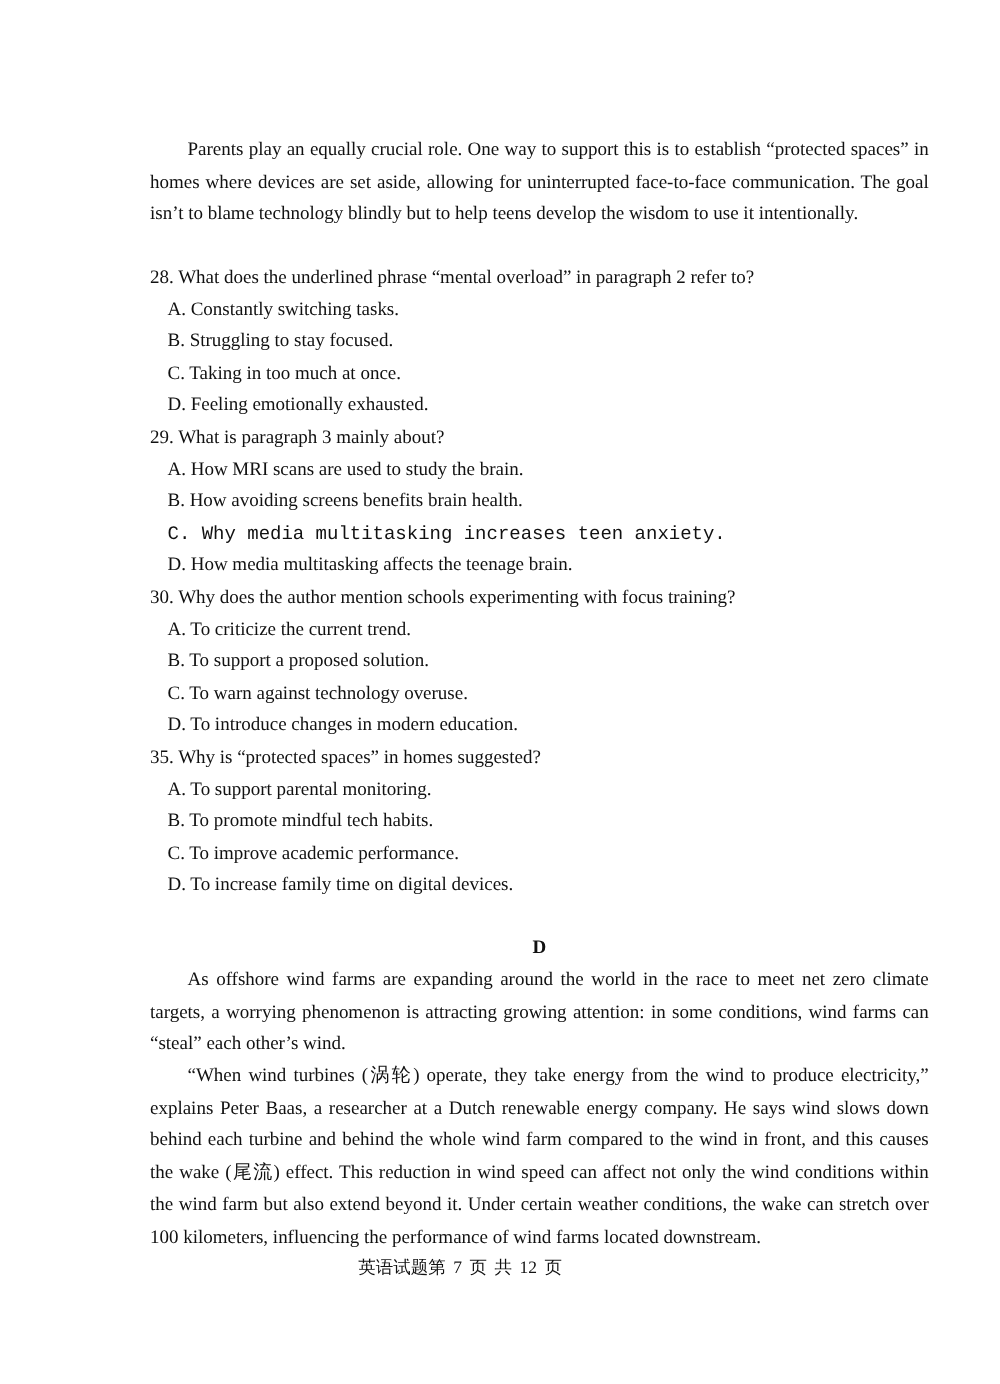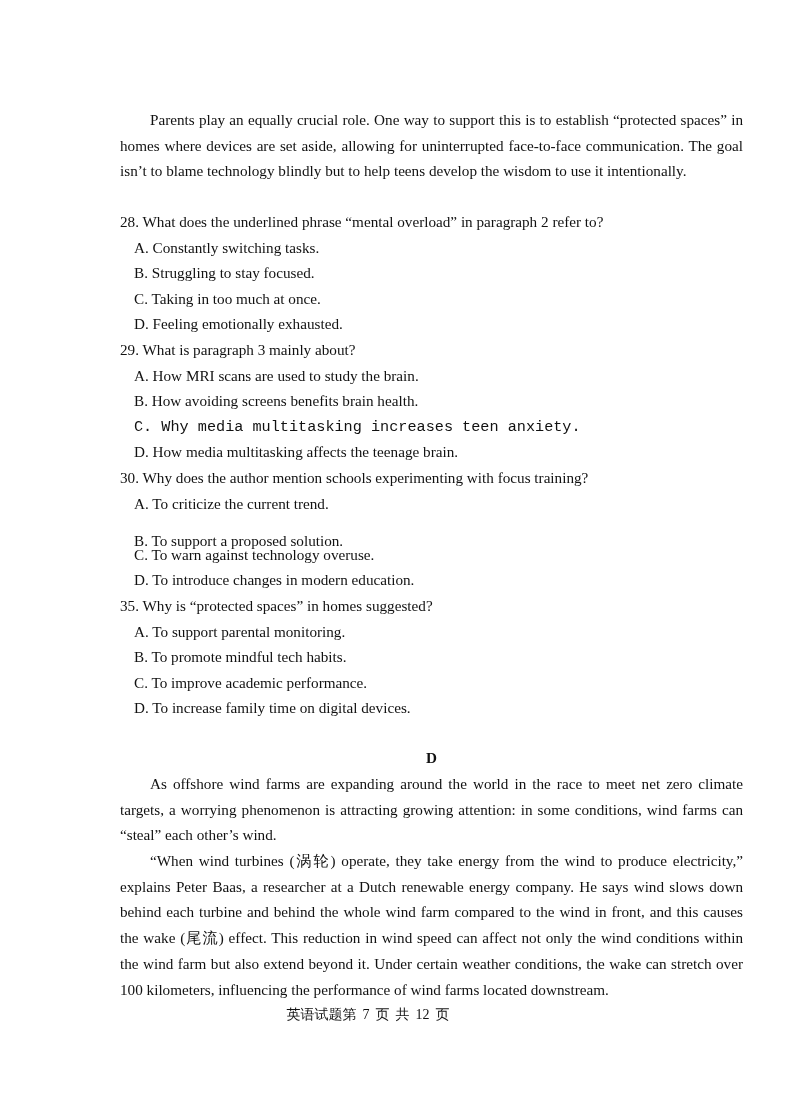--- a/index.html
+++ b/index.html
@@ -41,21 +41,21 @@
   <div class="opt" style="top:314px;">D. Feeling emotionally exhausted.</div>
 
   <div class="q" style="top:340px;">29. What is paragraph 3 mainly about?</div>
   <div class="opt" style="top:366px;">A. How MRI scans are used to study the brain.</div>
   <div class="opt" style="top:391px;">B. How avoiding screens benefits brain health.</div>
   <div class="opt" style="top:417px;font-family:Liberation Mono, monospace;">C. Why media multitasking increases teen anxiety.</div>
   <div class="opt" style="top:442px;">D. How media multitasking affects the teenage brain.</div>
 
   <div class="q" style="top:468px;">30. Why does the author mention schools experimenting with focus training?</div>
   <div class="opt" style="top:494px;">A. To criticize the current trend.</div>
-  <div class="opt" style="top:519px;margin-top:12px;">B. To support a proposed solution.</div>
+  <div class="opt" style="top:519px;">B. To support a proposed solution.</div>
   <div class="opt" style="top:545px;">C. To warn against technology overuse.</div>
   <div class="opt" style="top:570px;">D. To introduce changes in modern education.</div>
 
   <div class="q" style="top:596px;">35. Why is “protected spaces” in homes suggested?</div>
   <div class="opt" style="top:622px;">A. To support parental monitoring.</div>
   <div class="opt" style="top:647px;">B. To promote mindful tech habits.</div>
   <div class="opt" style="top:673px;">C. To improve academic performance.</div>
   <div class="opt" style="top:698px;">D. To increase family time on digital devices.</div>
 
   <div class="section-letter" style="top:748px;">D</div>

